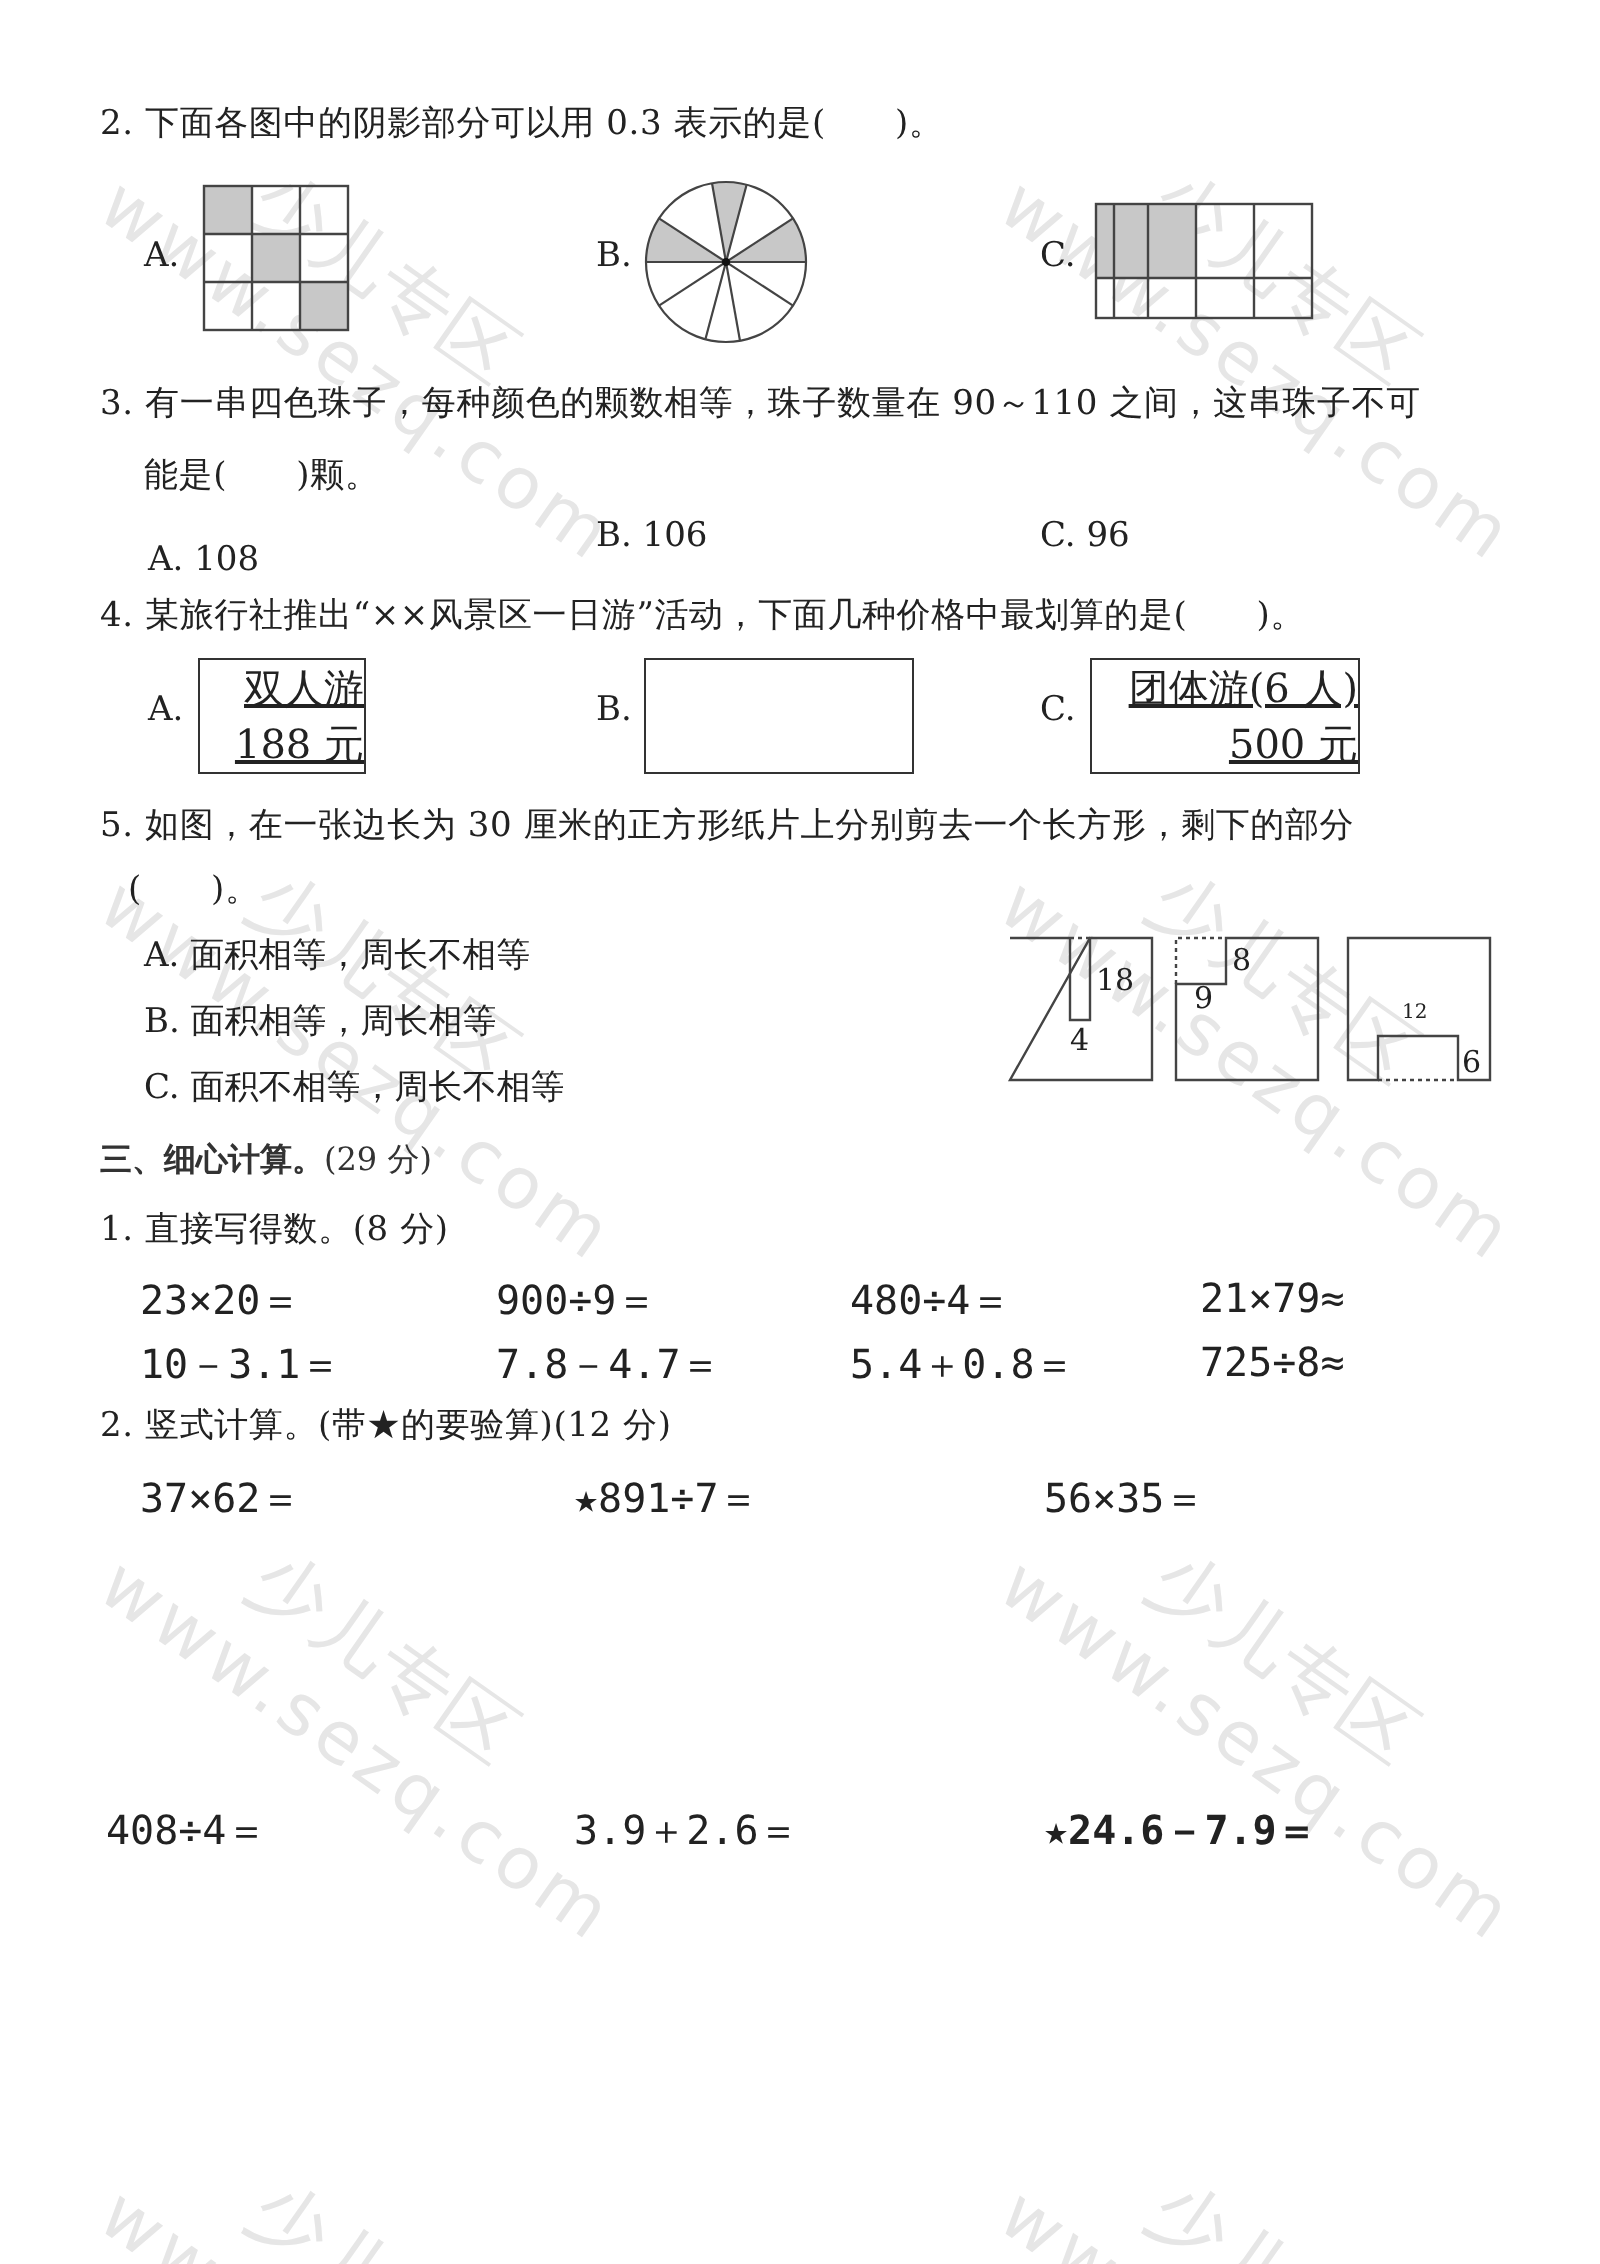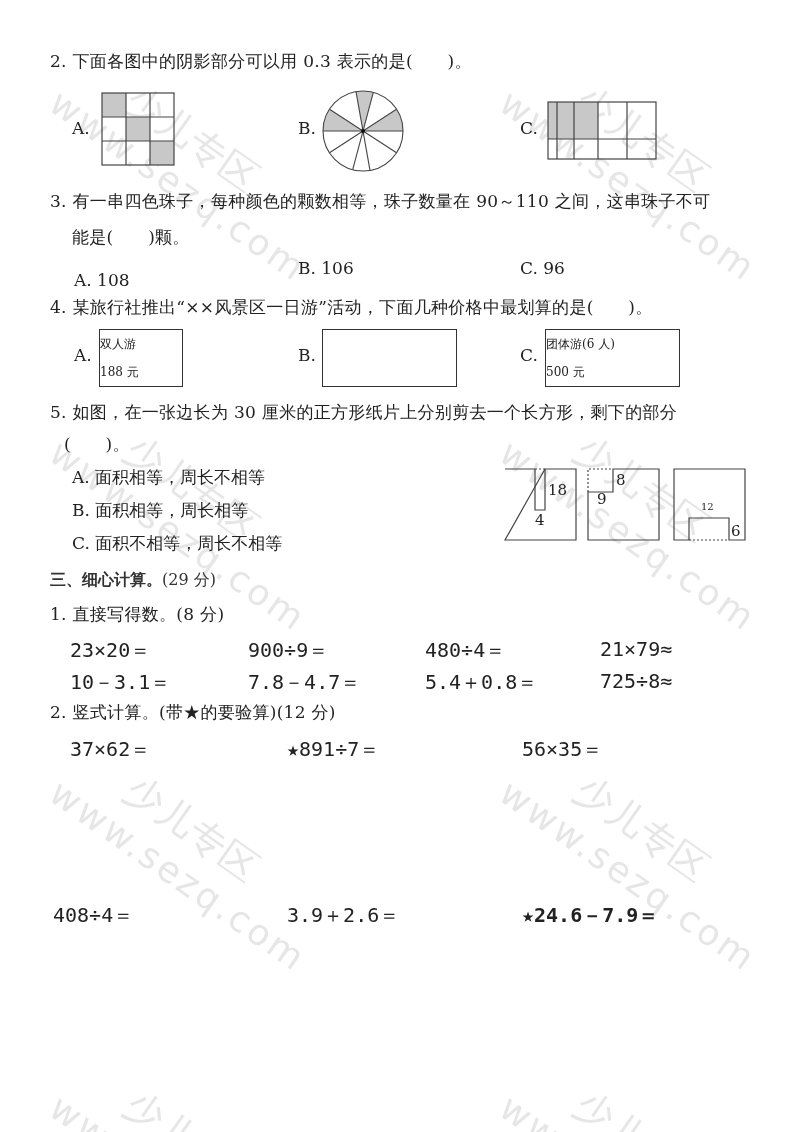--- a/index.html
+++ b/index.html
@@ -4,21 +4,21 @@
 <style>
   html, body { margin:0; padding:0; }
   body { width:800px; height:1132px; background:#ffffff; position:relative; overflow:hidden;
          font-family:"DejaVu Serif","Liberation Serif",serif; color:#222; }
   .abs { position:absolute; }
   .q { font-size:17px; letter-spacing:0.3px; white-space:nowrap; }
   .opt { font-size:17px; white-space:nowrap; }
   .sec { font-size:16px; font-weight:bold; color:#333; white-space:nowrap; }
   .sec .pts { font-weight:normal; }
   .mono { font-family:"DejaVu Sans Mono","Liberation Mono",monospace; font-size:20px; }
-  .pbox { position:absolute; border:1.5px solid #333; text-align:left; font-size:12px; line-height:28px; }
+  .pbox { position:absolute; border:1.5px solid #333; text-align:right; font-size:20px; line-height:28px;text-decoration:underline; }
   .wm { position:absolute; color:#e6e6e6; font-family:"DejaVu Sans","Liberation Sans",sans-serif;
         transform:rotate(35deg); transform-origin:left top; white-space:nowrap; pointer-events:none; }
   .wm .cn { font-size:38px; display:block; margin-left:60px; }
   .wm .url { font-size:36px; display:block; letter-spacing:3px; }
   .lbl { font-size:17px; }
   svg { position:absolute; overflow:visible; }
 </style>
 </head>
 <body>
 

